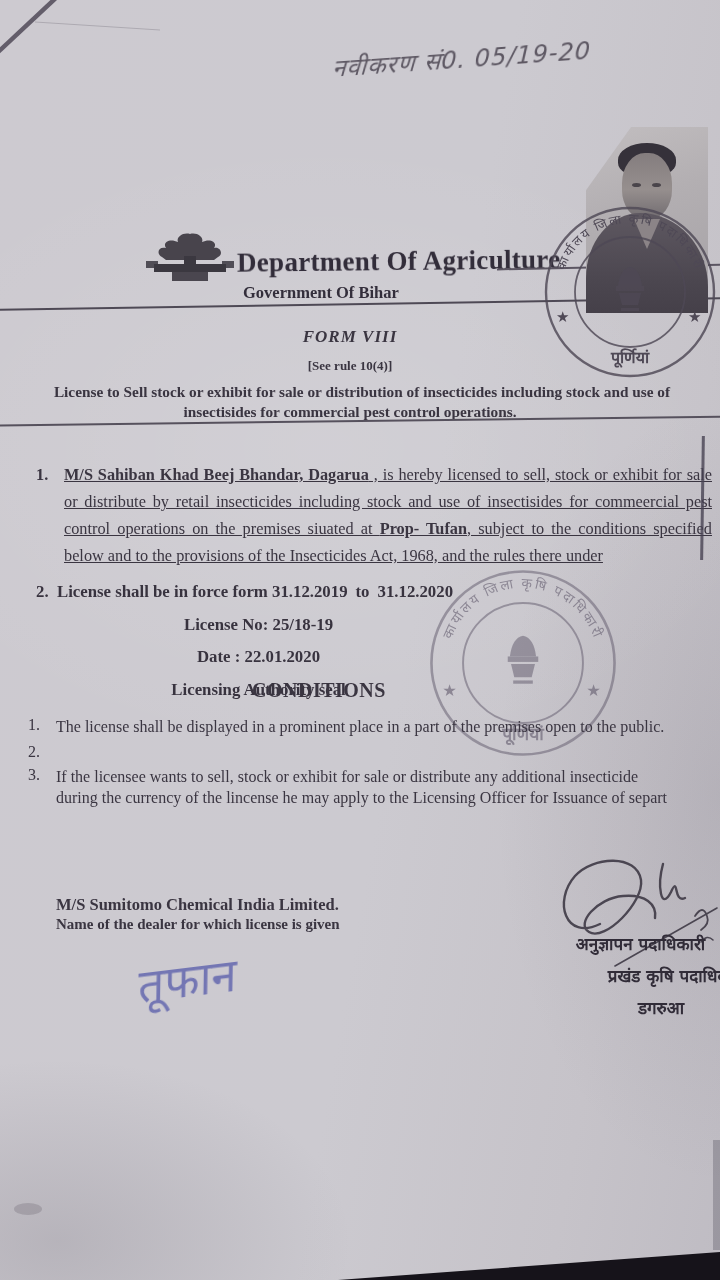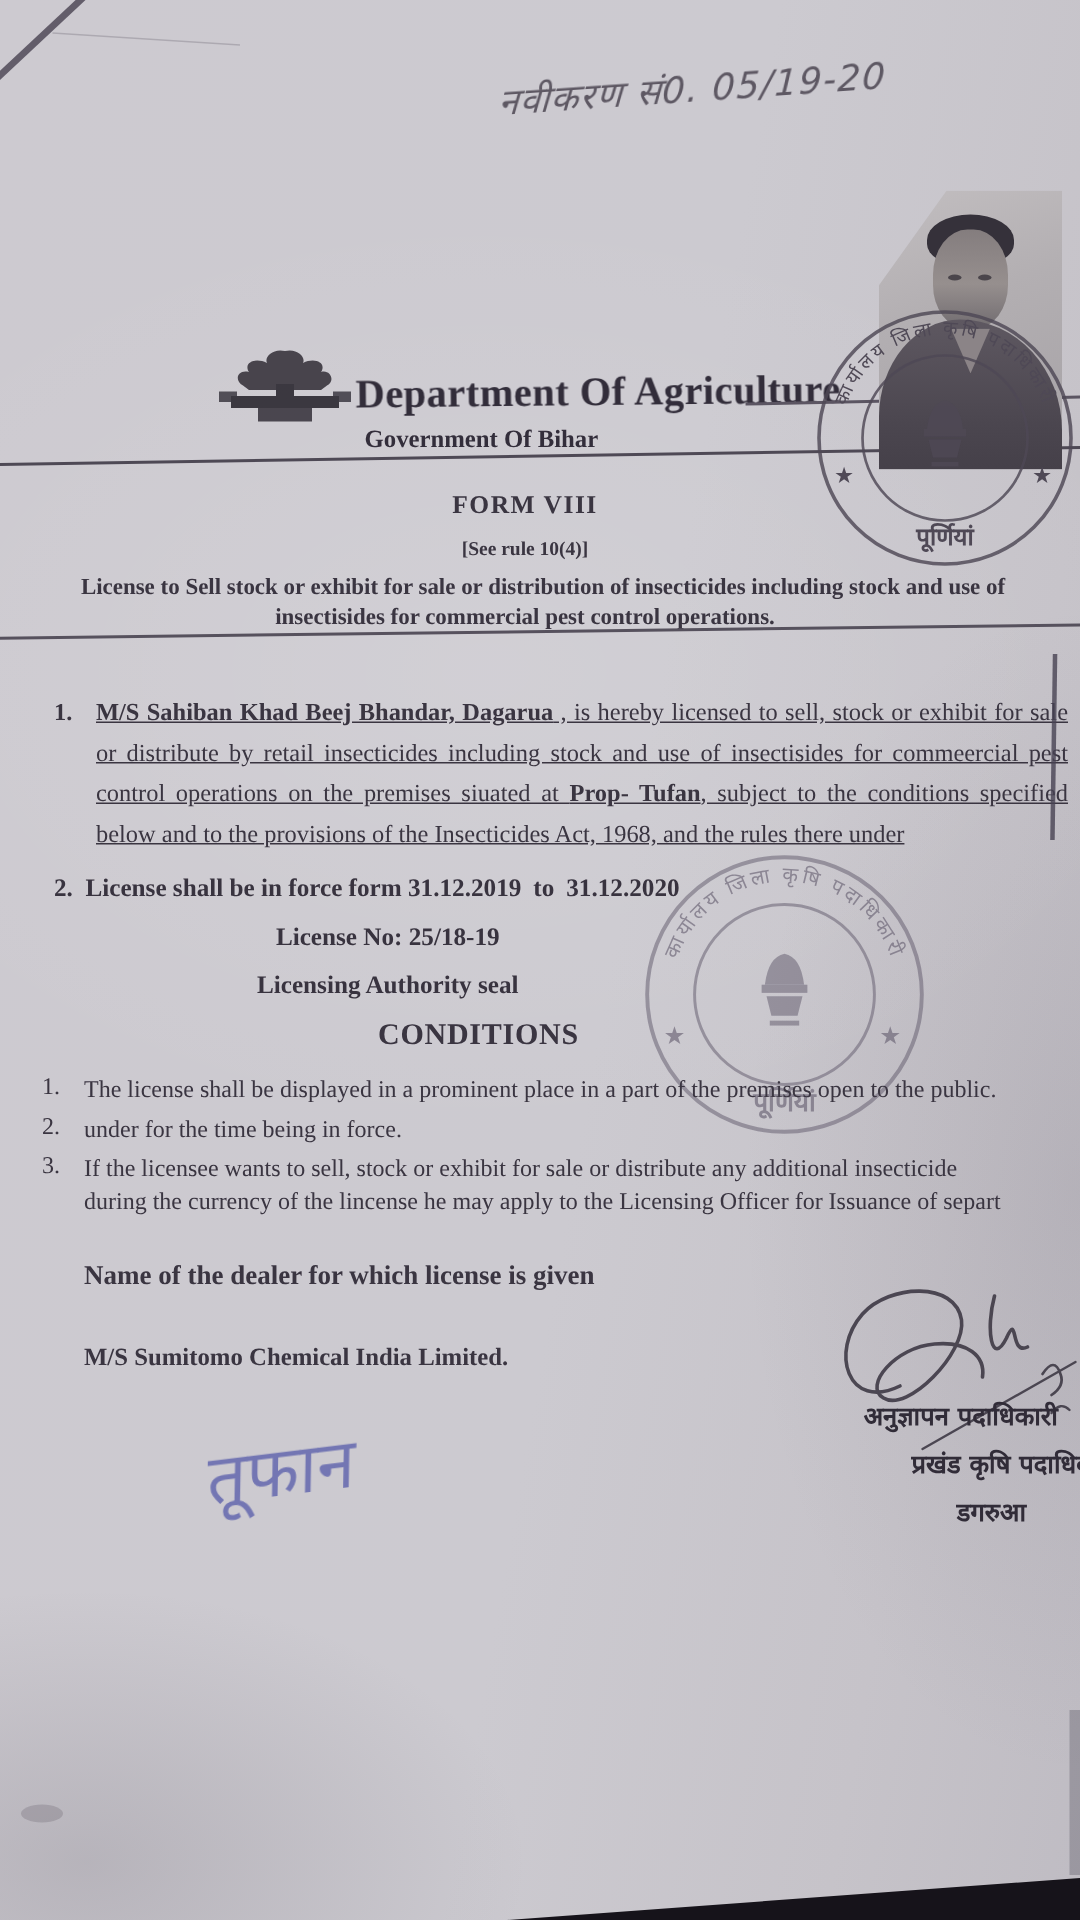--- a/index.html
+++ b/index.html
@@ -48,21 +48,21 @@
   .p-body{left:0px;top:86px;width:122px;height:100px;
     background:linear-gradient(180deg,#5e5861 0%,#4b464f 70%,#454049 100%);
     border-radius:48% 60% 0 0 / 70% 80% 0 0;}
   .p-collar{left:48px;top:92px;width:26px;height:30px;background:#8b8487;
     clip-path:polygon(0 0,100% 0,50% 100%);}
 
   .stamp{filter:blur(.35px);}
   .stamp1{left:541px;top:203px;width:178px;height:178px;}
   .stamp2{left:426px;top:566px;width:194px;height:194px;opacity:.62;}
 
-  .form-title{left:0;top:327px;width:700px;font-size:17px;letter-spacing:1px;}
+  .form-title{left:0;top:327px;width:700px;font-size:17px;letter-spacing:1px;font-style:italic;}
   .form-rule{left:0;top:358px;width:700px;font-size:13px;text-align:center;}
   .lic-l1{left:0;top:383px;width:724px;font-size:15.3px;}
   .lic-l2{left:0;top:403px;width:700px;font-size:15.3px;}
   .lic-underline{left:-6px;top:420px;width:736px;height:2px;background:#56515d;transform:rotate(-.7deg);}
 
   .clause1{left:36px;top:461px;width:676px;display:flex;gap:10px;
     font-size:16.3px;line-height:27px;}
   .clause1 .num{font-weight:bold;flex:0 0 18px;}
   .clause1 .body{text-align:justify;text-decoration:underline;}
 
@@ -70,21 +70,21 @@
   .clause2 .row{height:32.5px;}
   .clause2 .ind{margin-left:28px;text-align:center;}
   .to-word{padding:0 8px;}
 
   .cond-head{left:252px;top:679px;font-size:20px;letter-spacing:.5px;}
   .cond-list{left:28px;top:716px;width:700px;font-size:16px;color:#3a3541;filter:blur(.25px);}
   .cond-item{display:flex;gap:8px;margin-bottom:5px;}
   .cond-num{flex:0 0 20px;}
   .cond-line{white-space:nowrap;line-height:21.5px;}
 
-  .dealer-label{left:56px;top:840px;font-size:18px;}
+  .dealer-label{left:56px;top:916px;font-size:15px;}
   .dealer-name{left:56px;top:895px;font-size:16.5px;}
 
   .sig-svg{left:545px;top:846px;width:175px;height:132px;}
   .off-line{font-family:"DejaVu Sans",sans-serif;font-weight:bold;font-size:17px;
     color:#312c38;filter:blur(.3px);text-align:center;}
   .off1{left:548px;top:932px;width:185px;}
   .off2{left:572px;top:964px;width:210px;white-space:nowrap;}
   .off3{left:606px;top:996px;width:110px;}
 
   .blue-sign{left:138px;top:948px;font-size:46px;color:#5e62ad;opacity:.8;
@@ -157,20 +157,21 @@
   <div class="abs typed clause1">
     <span class="num">1.</span>
     <span class="body"><span class="bold">M/S Sahiban Khad Beej Bhandar, Dagarua</span><span> , is hereby licensed to sell, stock or exhibit for sale or distribute by retail insecticides including stock and use of insectisides for commeercial pest control operations on the premises siuated at </span><span class="bold">Prop- Tufan</span><span>, subject to the conditions specified below and to the provisions of the Insecticides Act, 1968, and the rules there under</span></span>
   </div>
 
   <div class="abs typed clause2">
     <div class="row">
       <span>2.</span>&nbsp;&nbsp;<span>License shall be in force form </span><span>31.12.2019</span><span class="to-word">to</span><span>31.12.2020</span>
     </div>
     <div class="row ind">License No: 25/18-19</div>
+    <div class="row ind">Date : 22.01.2020</div>
     <div class="row ind">Licensing Authority seal</div>
   </div>
 
   <svg class="abs stamp stamp2" viewBox="-89 -89 178 178">
     <g stroke="#655e70" fill="none" opacity=".85">
       <circle r="84" stroke-width="2.4"></circle>
       <circle r="55" stroke-width="1.8"></circle>
     </g>
     <g fill="#655e70" opacity=".85">
       <path d="M-12,-6 Q-10,-23 0,-25 Q10,-23 12,-6 Z"></path>
@@ -194,21 +195,20 @@
     <div class="cond-item">
       <div class="cond-num">1.</div>
       <div class="cond-lines">
           <div class="cond-line">The license shall be displayed in a prominent place in a part of the premises open to the public.</div>
         </div>
     </div>
 
     <div class="cond-item">
       <div class="cond-num">2.</div>
       <div class="cond-lines">
-          <div class="cond-line">under for the time being in force.</div>
         </div>
     </div>
 
     <div class="cond-item">
       <div class="cond-num">3.</div>
       <div class="cond-lines">
           <div class="cond-line">If the licensee wants to sell, stock or exhibit for sale or distribute any additional insecticide</div>
           <div class="cond-line">during the currency of the lincense he may apply to the Licensing Officer for Issuance of separt</div>
         </div>
     </div>

